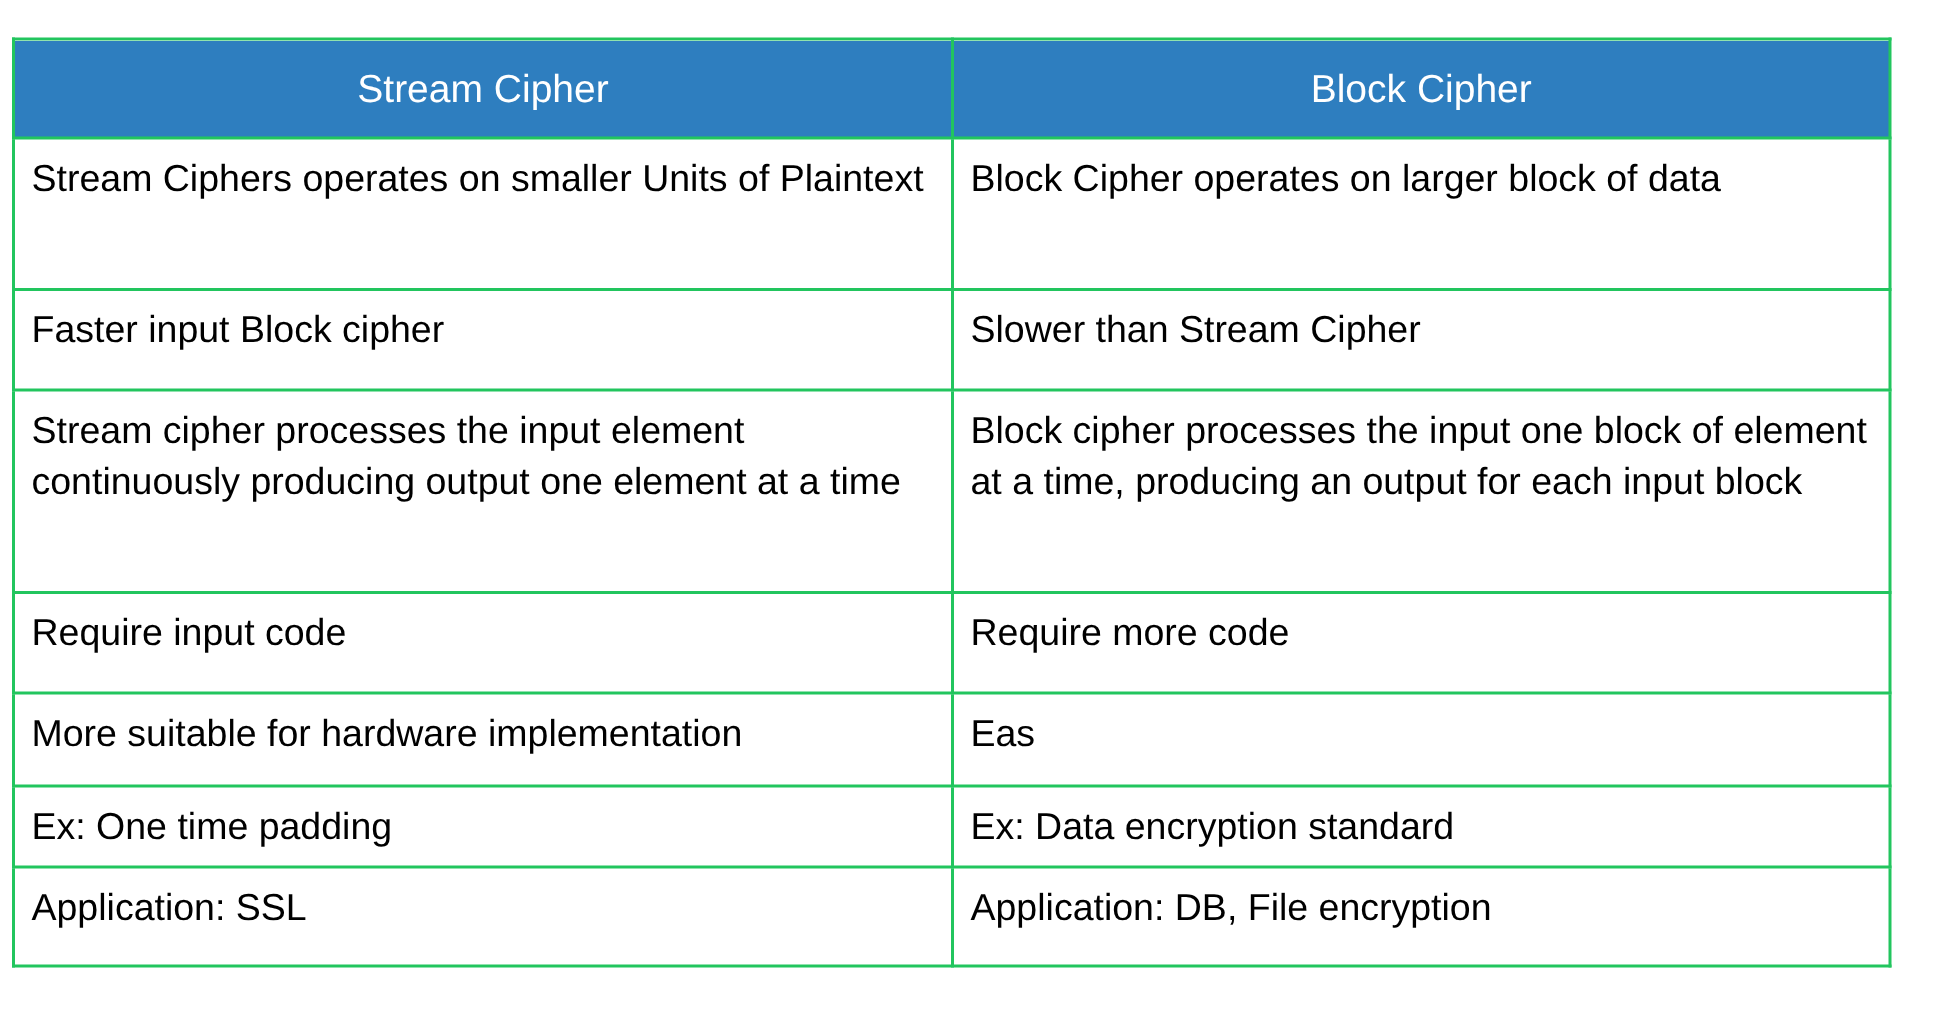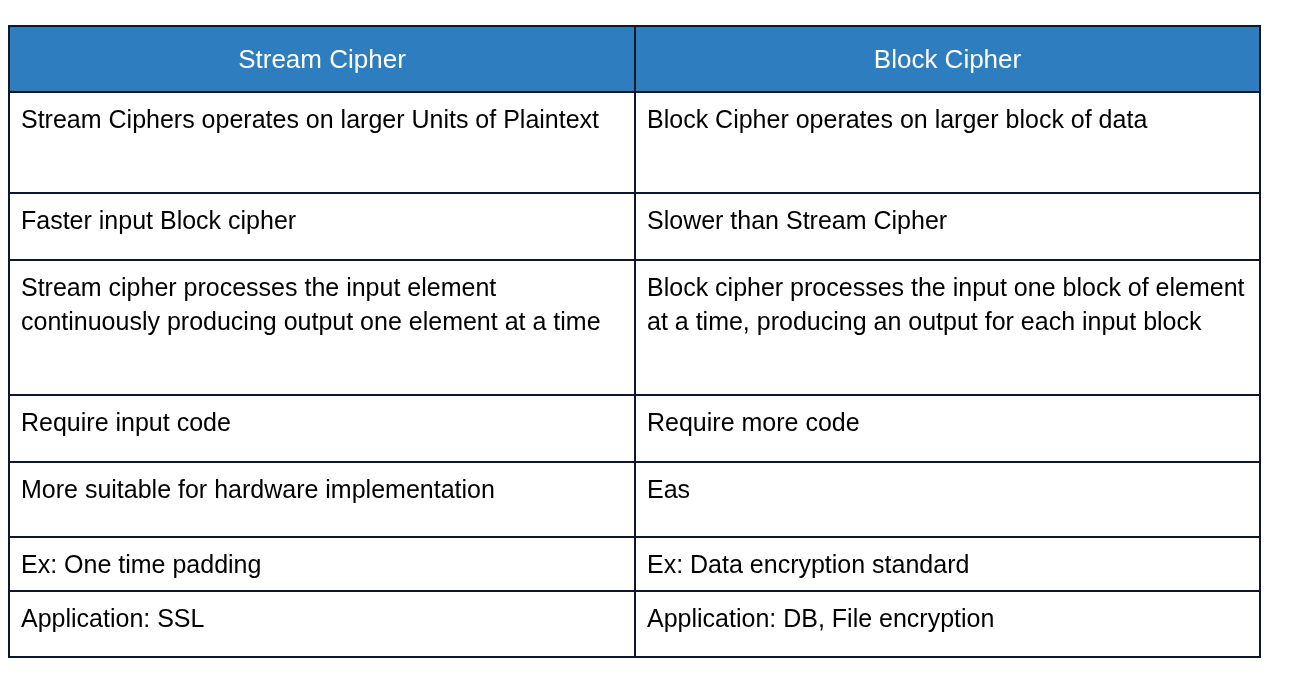--- a/index.html
+++ b/index.html
@@ -27,21 +27,21 @@
     width: 1251px;
     border-collapse: collapse;
     table-layout: fixed;
     background: #ffffff;
   }
   #comparison-table col.col-left  { width: 626px; }
   #comparison-table col.col-right { width: 625px; }
 
   #comparison-table th,
   #comparison-table td {
-    border: 2px solid #0f172a;
+    border: 2px solid #22c55e;
     vertical-align: top;
     box-sizing: border-box;
     margin-left: 32px;
   }
 
   
   #comparison-table thead th {
     background: #2E7EBF;
     color: #ffffff;
     font-size: 26px;
@@ -60,21 +60,21 @@
     font-size: 25px;
     font-weight: normal;
     line-height: 34px;
     padding: 9px 12px 9px 11px;
     text-align: left;
   }
   #comparison-table tbody tr.row-1 td { height: 101px; }
   #comparison-table tbody tr.row-2 td { height: 67px; }
   #comparison-table tbody tr.row-3 td { height: 135px; }
   #comparison-table tbody tr.row-4 td { height: 67px; }
-  #comparison-table tbody tr.row-5 td { height: 75px; }
+  #comparison-table tbody tr.row-5 td { height: 62px; }
   #comparison-table tbody tr.row-6 td { height: 48px; }
   #comparison-table tbody tr.row-7 td { height: 66px; }
 </style>
 </head>
 <body>
 
 <div id="page">
 
   <table id="comparison-table">
     <colgroup>
@@ -82,21 +82,21 @@
       <col class="col-right">
     </colgroup>
     <thead>
       <tr>
         <th>Stream Cipher</th>
         <th>Block Cipher</th>
       </tr>
     </thead>
     <tbody>
       <tr class="row-1">
-        <td>Stream Ciphers operates on larger Units of Plaintext</td>
+        <td>Stream Ciphers operates on smaller Units of Plaintext</td>
         <td>Block Cipher operates on larger block of data</td>
       </tr>
       <tr class="row-2">
         <td>Faster input Block cipher</td>
         <td>Slower than Stream Cipher</td>
       </tr>
       <tr class="row-3">
         <td>Stream cipher processes the input element continuously producing output one element at a time</td>
         <td>Block cipher processes the input one block of element at a time, producing an output for each input block</td>
       </tr>

